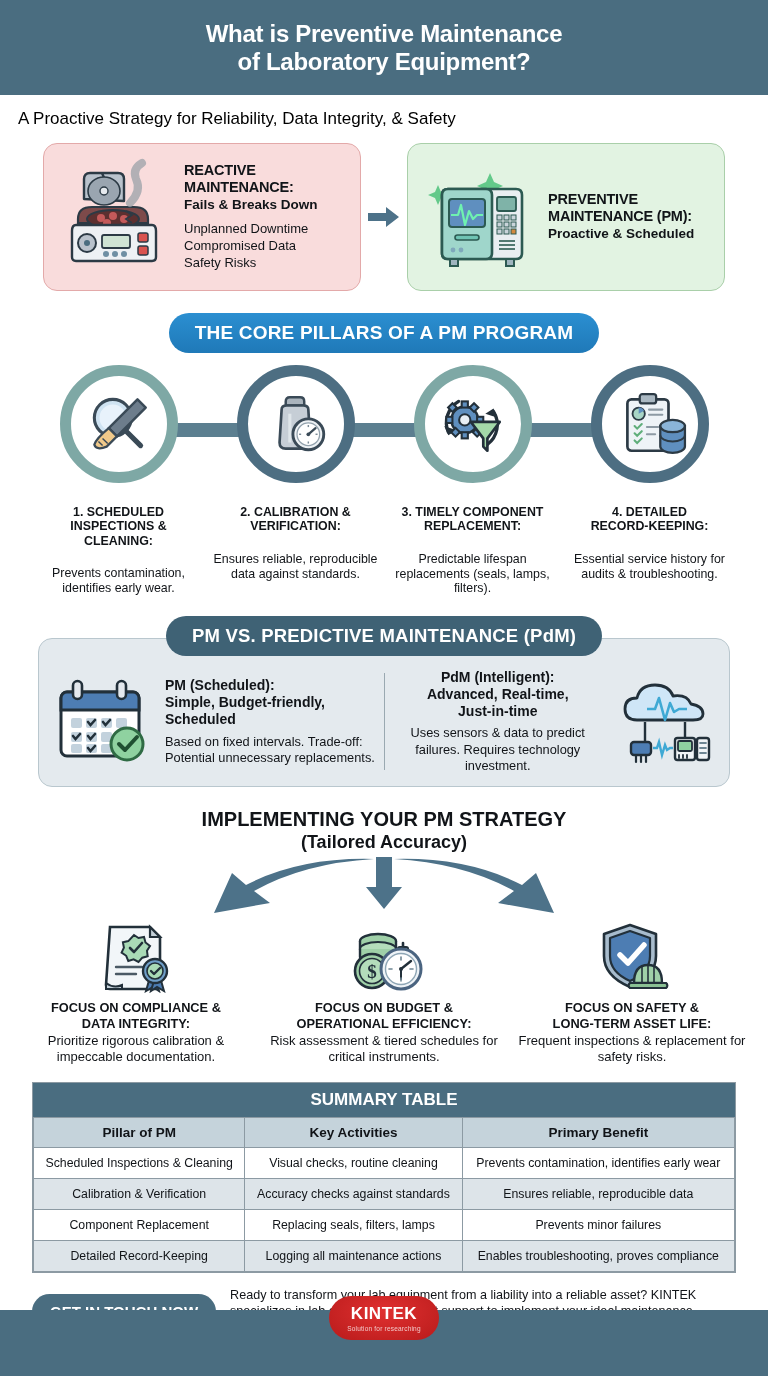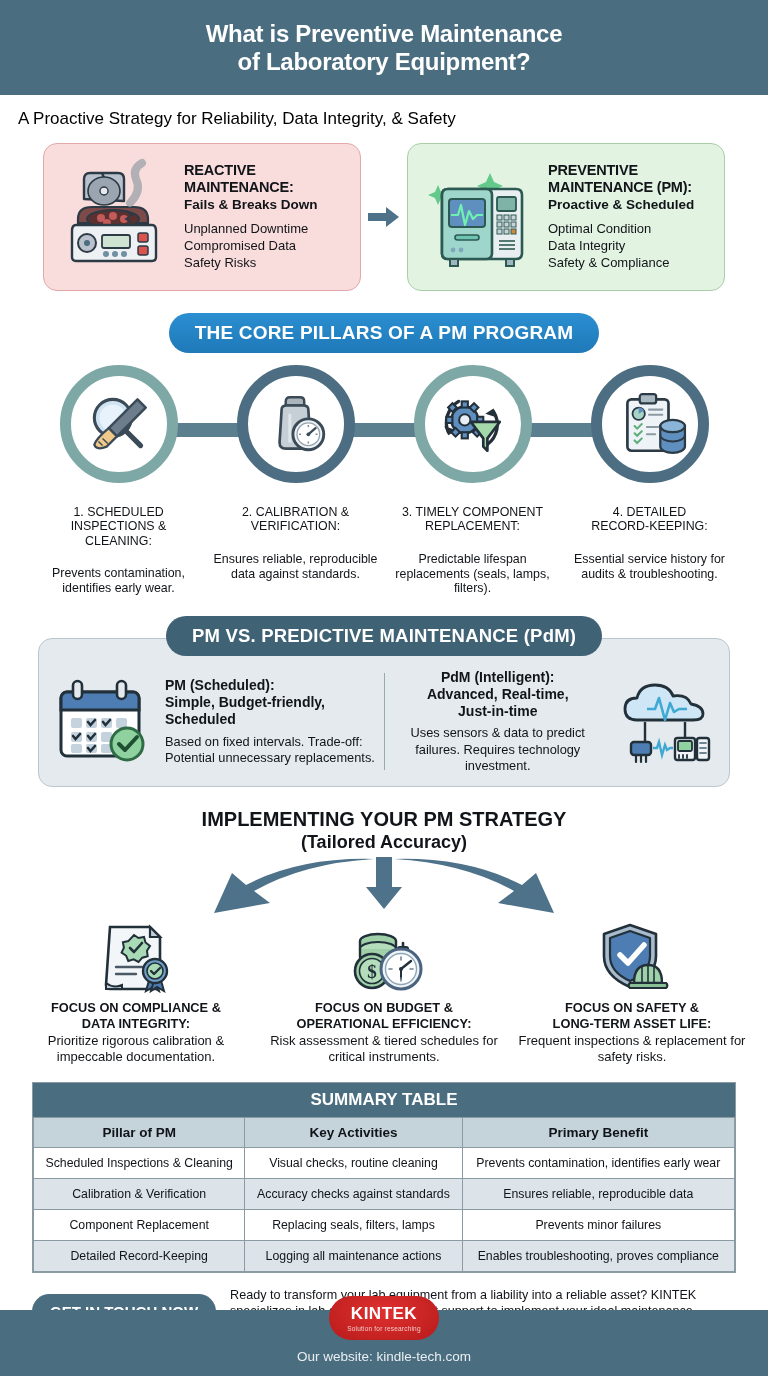--- a/index.html
+++ b/index.html
@@ -100,21 +100,21 @@
   .ring.teal { border: 11px solid #7ea8a5; }
   .ring.slate { border: 11px solid #4d6e82; }
   .connector {
     position: absolute; top: 58px; left: 118px; right: 118px; height: 14px;
     background: #5c7f90; z-index: 1;
   }
   .pillar-icon { width: 74px; height: 74px; }
 
   .pillar-labels { display: flex; justify-content: center; margin-top: 10px; }
   .plabel { width: 177px; text-align: center; padding: 0 6px; }
-  .plabel .t { font-weight: normal; font-size: 12.4px; line-height: 1.17; }
+  .plabel .t { font-weight: bold; font-size: 12.4px; line-height: 1.17; }
   .plabel .d { font-size: 12.4px; line-height: 1.2; margin-top: 18px; }
 
   
   .pmbox-wrap { margin-top: 20px; padding: 0 38px; position: relative; }
   .pmbanner-wrap { text-align:center; position: relative; z-index: 3; }
   .pmbox {
     margin-top: -18px;
     background: #e4eaee;
     border: 1px solid #b9c7ce;
     border-radius: 14px;
@@ -286,25 +286,20 @@
           <rect x="30" y="102" width="8" height="7" fill="#9fb5bf" stroke="#2c5a52" stroke-width="2"></rect>
           <rect x="86" y="102" width="8" height="7" fill="#9fb5bf" stroke="#2c5a52" stroke-width="2"></rect>
         </svg>
       </div>
       <div class="card-text">
         <div class="card-title">
           <span>PREVENTIVE</span><br>
           <span>MAINTENANCE (PM):</span>
         </div>
         <div class="card-sub">Proactive &amp; Scheduled</div>
-        <div class="card-list">
-          <div>Optimal Condition</div>
-          <div>Data Integrity</div>
-          <div>Safety &amp; Compliance</div>
-        </div>
       </div>
     </div>
   </div>
 
   <div class="banner-wrap">
     <div class="banner">THE CORE PILLARS OF A PM PROGRAM</div>
   </div>
 
   <div class="pillars">
     <div class="connector"></div>
@@ -657,15 +652,14 @@
   <div class="cta">
     <button class="cta-btn">GET IN TOUCH NOW</button>
     <div class="cta-text">Ready to transform your lab equipment from a liability into a reliable asset? KINTEK specializes in lab equipment &amp; expert support to implement your ideal maintenance strategy.</div>
   </div>
 
   <div class="logo">
     <div class="l1">KINTEK</div>
     <div class="l2">Solution for researching</div>
   </div>
   <div class="footer"></div>
-  <div class="site">Our website: kindle-tech.com</div>
 
 </div>
 
 </body></html>

